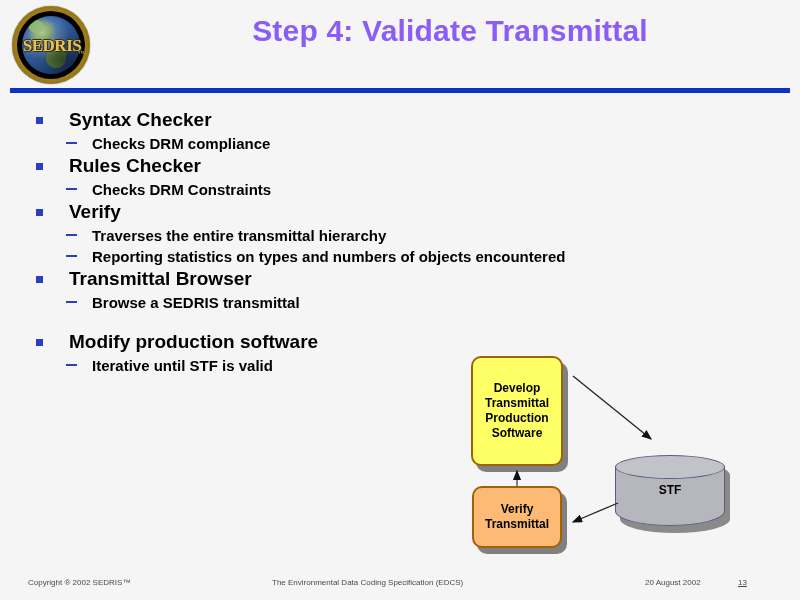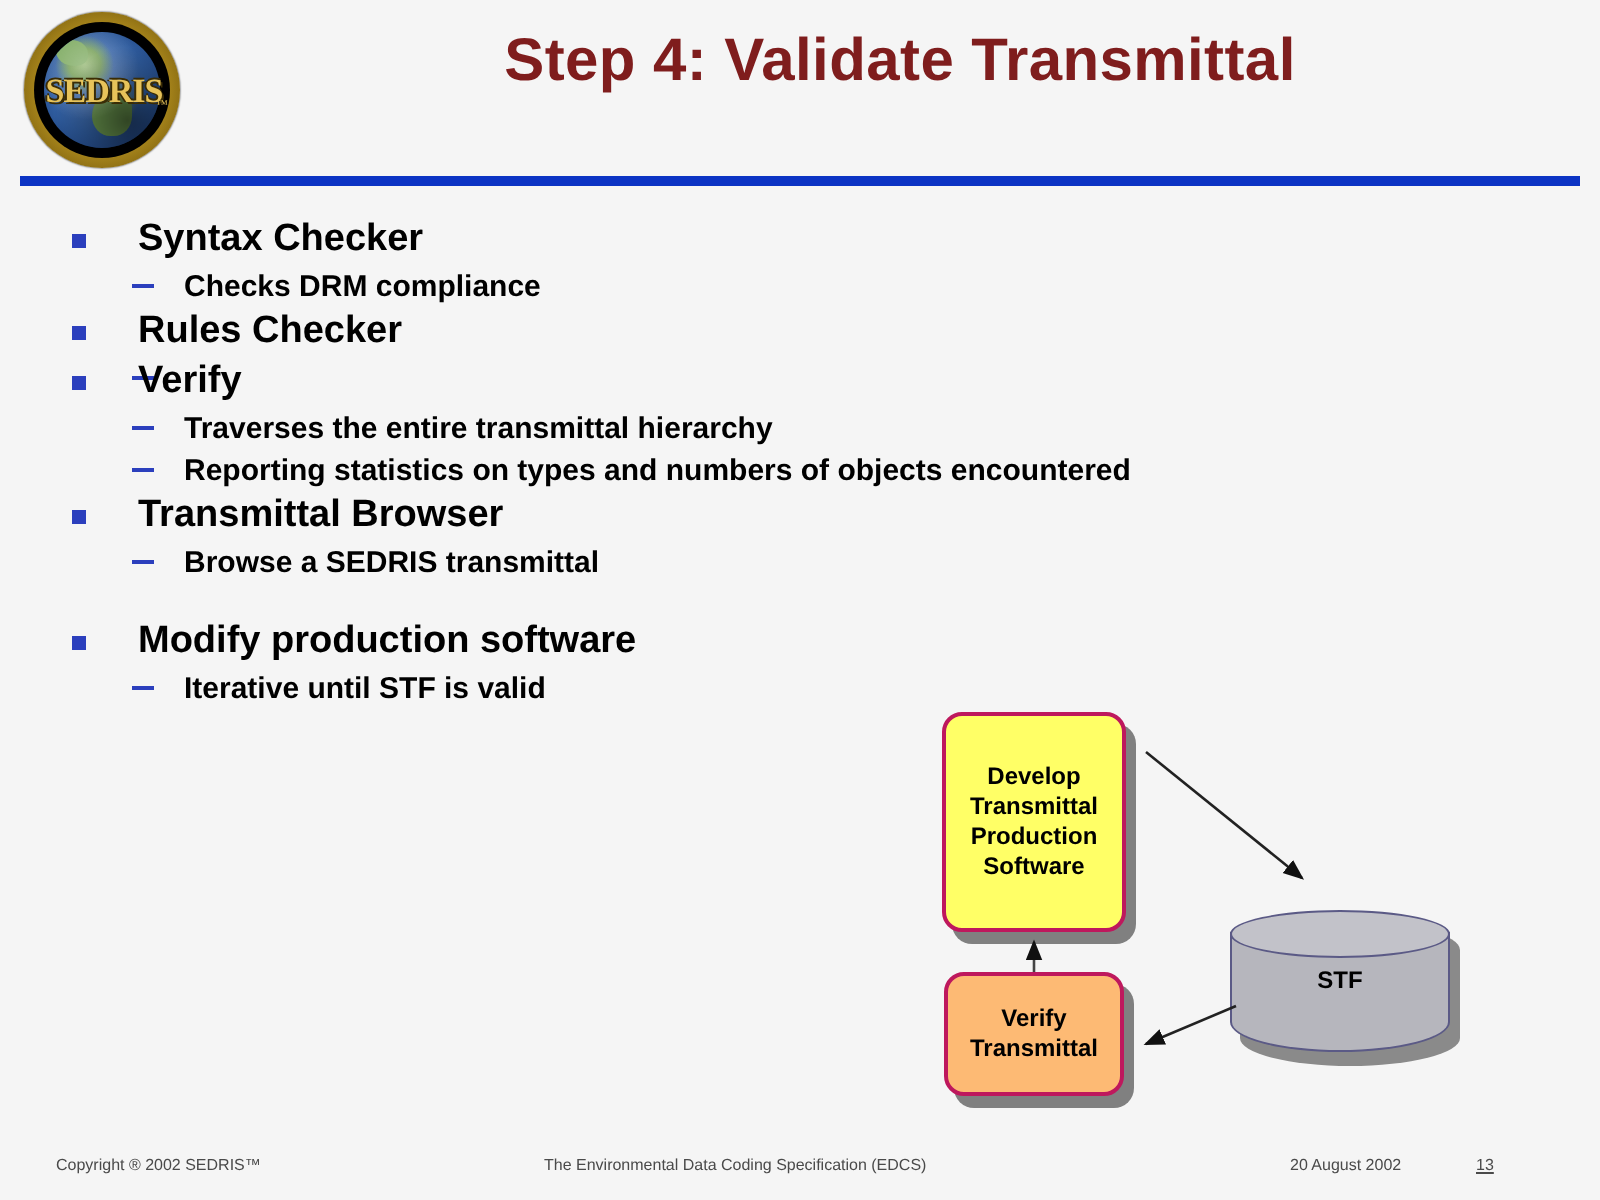--- a/index.html
+++ b/index.html
@@ -96,21 +96,21 @@
     color: #e7c35a;
   }
 
   #title {
     position: absolute;
     left: 110px; top: 14px;
     width: 680px;
     text-align: center;
     font-size: 30px;
     font-weight: bold;
-    color: #7f1d1d;
+    color: #8b5cf6;
     letter-spacing: 0.2px;
   }
 
   #divider {
     position: absolute;
     left: 10px; top: 88px;
     width: 780px; height: 5px;
     background: #0c34c4;
   }
 
@@ -157,21 +157,21 @@
     left: 455px; top: 340px;
     width: 285px; height: 225px;
   }
   .shadow-box {
     position: absolute;
     border-radius: 10px;
     background: #808080;
   }
   .node {
     position: absolute;
-    border: 2px solid #be185d;
+    border: 2px solid #a16207;
     border-radius: 10px;
     box-sizing: border-box;
     display: flex;
     align-items: center;
     justify-content: center;
     text-align: center;
     font-size: 12px;
     font-weight: bold;
     color: #000;
     line-height: 15px;
@@ -273,20 +273,21 @@
     <span>Checks DRM compliance</span>
   </div>
 
   <div class="l1">
     <span class="sq"></span>
     <span>Rules Checker</span>
   </div>
 
   <div class="l2">
     <span class="dash"></span>
+    <span>Checks DRM Constraints</span>
   </div>
 
   <div class="l1">
     <span class="sq"></span>
     <span>Verify</span>
   </div>
 
   <div class="l2">
     <span class="dash"></span>
     <span>Traverses the entire transmittal hierarchy</span>

